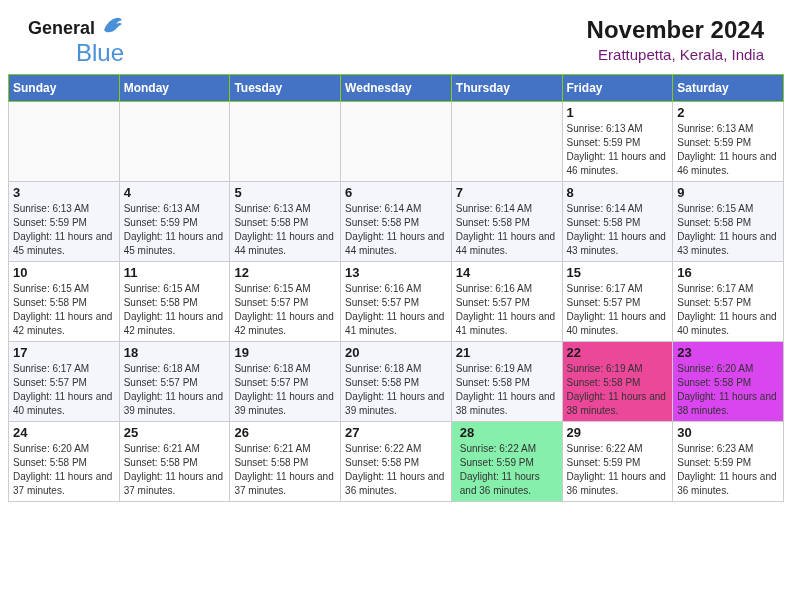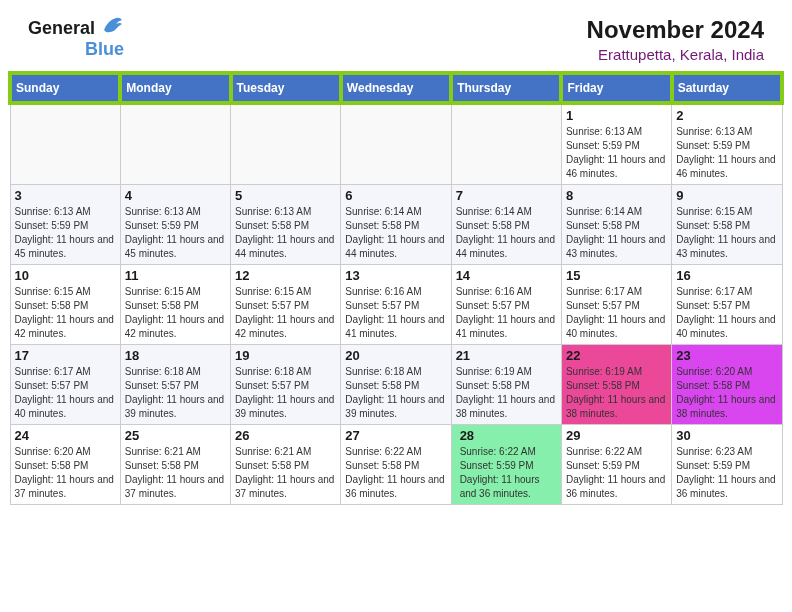--- a/index.html
+++ b/index.html
@@ -3,21 +3,21 @@
   <meta charset="utf-8">
   <style>
     * { box-sizing: border-box; margin: 0; padding: 0; }
     body { font-family: Arial, sans-serif; background: #fff; width: 792px; min-height: 612px; }
     .header { display: flex; justify-content: space-between; align-items: flex-start; padding: 16px 20px 8px 20px; }
     .logo { display: flex; align-items: center; text-align: right; }
     .title-block { text-align: right; }
     .month-title { font-size: 24px; font-weight: bold; color: #1a1a1a; }
     .location { font-size: 15px; color: #701a75; margin-top: 2px; }
     table { width: 100%; border-collapse: collapse; margin: 0 0 0 0; }
-    th { background-color: #4472c4; color: #fff; font-size: 12px; font-weight: bold; padding: 6px 4px; text-align: left; border: 4px solid #84cc16; }
+    th { background-color: #4472c4; color: #fff; font-size: 12px; font-weight: bold; padding: 6px 4px; text-align: left; border: 1px solid #84cc16; }
     td { border: 1px solid #ccc; vertical-align: top; padding: 3px 4px; width: 14.28%; font-size: 10px; color: #333; background: #fff; min-height: 80px; }
     td.empty { background: #f9f9f9; }
     .day-num { font-size: 13px; font-weight: bold; color: #1a1a1a; display: block; margin-bottom: 2px; }
     .cell-text { font-size: 10px; line-height: 1.4; color: #333; }
     .wrapper { padding: 0 8px 8px 8px; }
   </style>
 </head>
 <body>
 
 <div class="wrapper">
@@ -27,21 +27,21 @@
         <div style="display:flex;align-items:center;">
           <div>
             <div style="font-size:18px;font-weight:bold;color:#1a1a1a;line-height:1.15;">General
               <span style="display:inline-block;margin-left:2px;">
                 
                 <svg width="22" height="18" viewBox="0 0 22 18">
                   <path d="M2,14 Q6,4 14,2 Q18,1 20,4 Q16,5 14,8 Q18,6 20,8 Q16,10 14,13 Q10,17 4,16 Z" fill="#4a90d9"></path>
                 </svg>
               </span>
             </div>
-            <div style="font-size:18px;font-weight:bold;color:#4a90d9;line-height:1.15;">Blue</div>
+            <div style="font-size:24px;font-weight:normal;color:#4a90d9;line-height:1.15;">Blue</div>
           </div>
         </div>
       </div>
     </div>
     <div class="title-block">
       <div class="month-title">November 2024</div>
       <div class="location">Erattupetta, Kerala, India</div>
     </div>
   </div>
 

